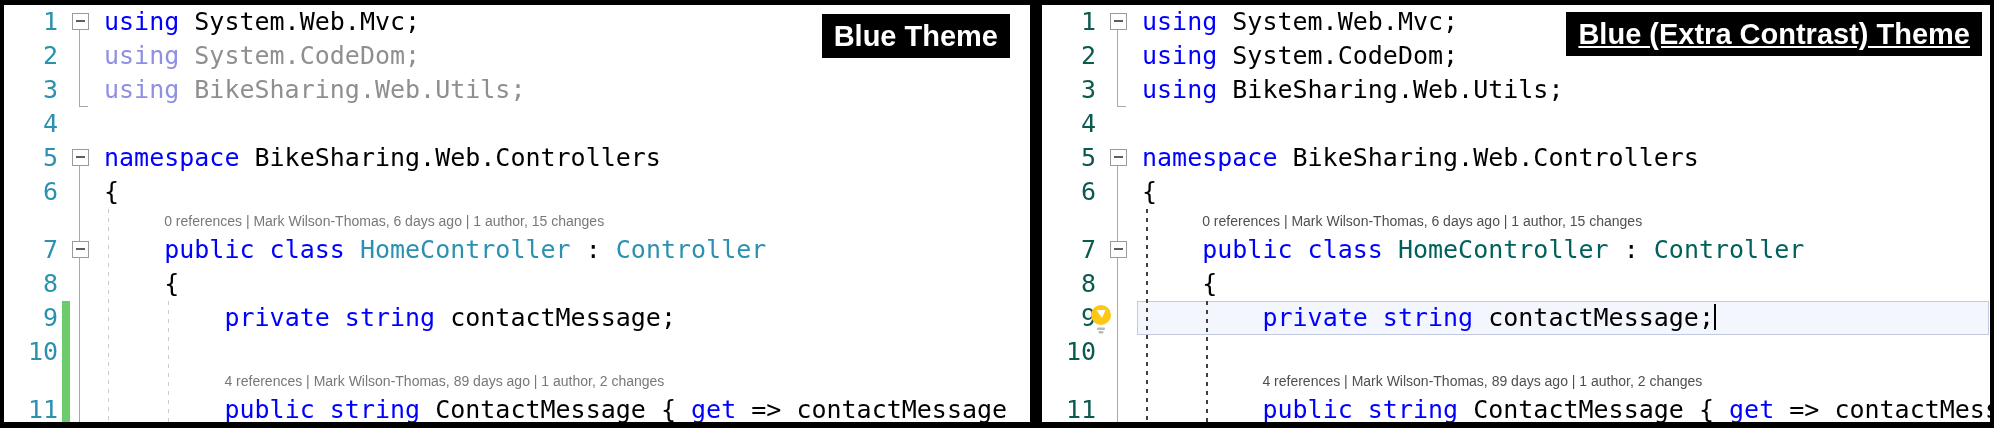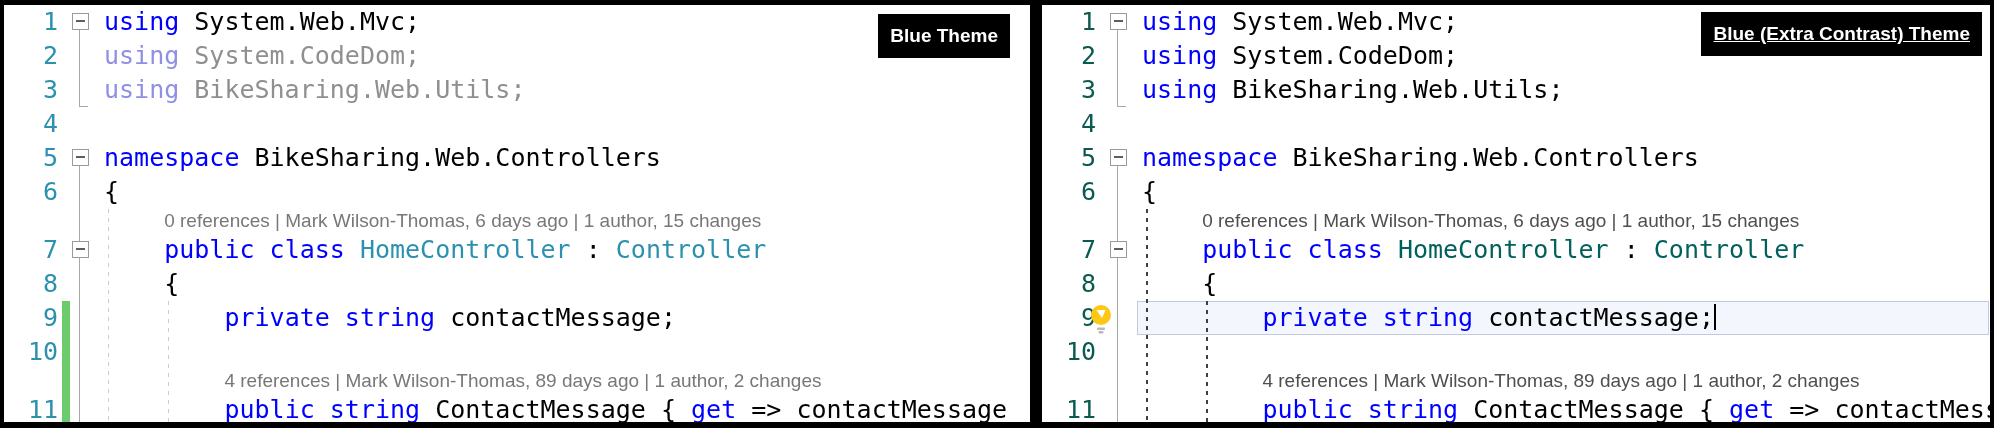--- a/index.html
+++ b/index.html
@@ -2,29 +2,29 @@
 <html><head>
 <meta charset="utf-8">
 <style>
   html,body{margin:0;padding:0;background:#222;}
   .frame{position:relative;width:1994px;height:428px;background:#000;overflow:hidden;
          font-family:"Liberation Sans",sans-serif;}
   .panel{position:absolute;top:5px;height:417px;background:#ffffff;overflow:hidden;}
   #panel-0{left:4px;width:1026px;}
   #panel-1{left:1042px;width:948px;}
   .theme-label{position:absolute;z-index:20;background:#000;color:#fff;font-weight:bold;
-               font-size:19px;line-height:36px;padding:4px 12px;white-space:nowrap;
+               font-size:29px;line-height:36px;padding:4px 12px;white-space:nowrap;
                font-family:"Liberation Sans",sans-serif;}
   #panel-0 .theme-label{top:9px;right:20px;}
   #panel-1 .theme-label{top:7px;right:8px;text-decoration:underline;}
 
   .row{position:absolute;left:0;right:0;height:34px;white-space:pre;z-index:3;
        font-family:"DejaVu Sans Mono","Liberation Mono",monospace;
        font-size:25px;line-height:34px;padding-left:100px;}
-  .row.cl{font-family:"Liberation Sans",sans-serif;font-size:19px;line-height:24px;
+  .row.cl{font-family:"Liberation Sans",sans-serif;font-size:14px;line-height:24px;
           height:24px;color:var(--cl);padding-left:0;}
   .num{position:absolute;left:0;top:0;width:54px;text-align:right;color:var(--num);
        font-family:"DejaVu Sans Mono","Liberation Mono",monospace;font-size:25px;line-height:34px;}
   .tok-kw{color:var(--kw);} .tok-plain{color:var(--plain);} .tok-type{color:var(--type);}
   .tok-fkw{color:var(--fkw);} .tok-fid{color:var(--fid);}
 
   .fold{position:absolute;left:68px;top:8px;width:15px;height:15px;background:#fff;
         border:1px solid #9a9a9a;z-index:5;box-sizing:content-box;}
   .fold::after{content:"";position:absolute;left:3px;right:3px;top:6px;height:2px;background:#5f5f5f;}
   .outline-v{position:absolute;left:75px;width:1px;background:#a8a8a8;z-index:1;}

